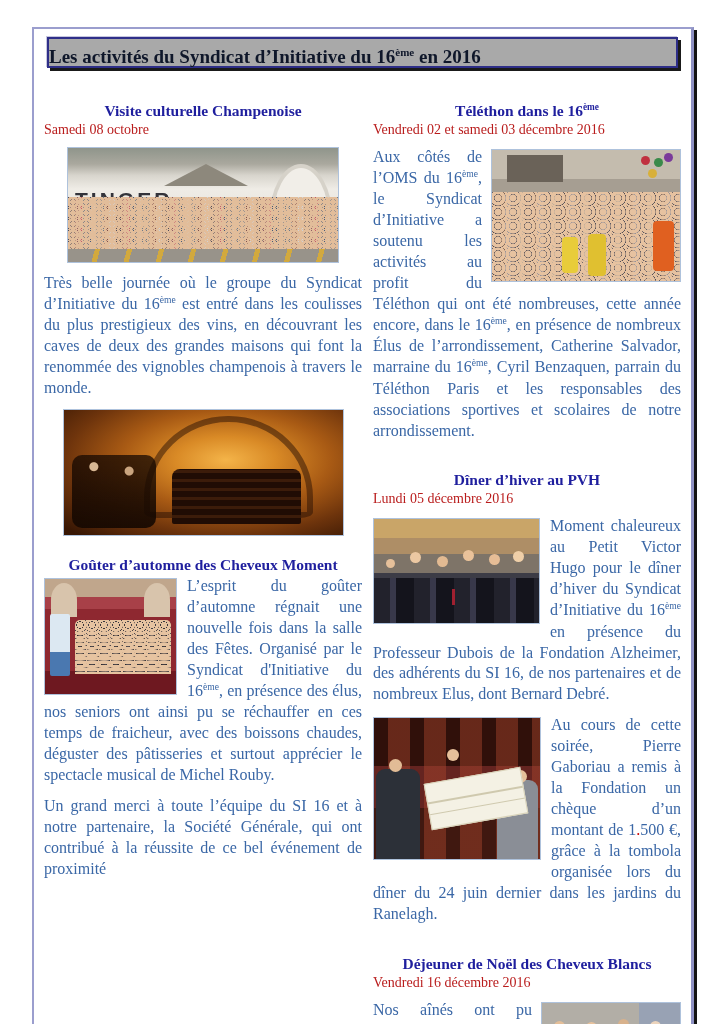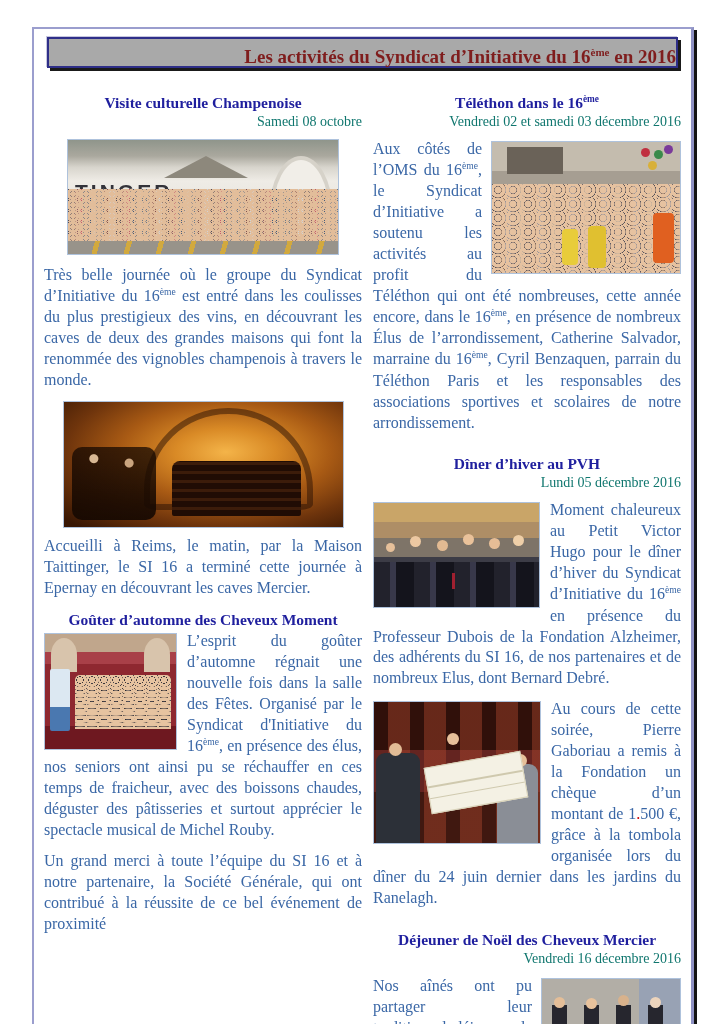--- a/index.html
+++ b/index.html
@@ -16,31 +16,31 @@
     padding:7px 10px 6px;
     background:#ffffff;
   }
 
   .banner {
     margin:1px 3px 14px;
     height:27px; line-height:27px;
     background:#a9a9a9;
     border:2px solid #2e2e88;
     box-shadow:-1px -1px 0 #c6c6de, 3px 3px 0 #1a1a1a;
-    text-align:right;
-    color:#7f1d1d; font-weight:bold; font-size:19px;padding-left:44px;
+    text-align:left;
+    color:#0f172a; font-weight:bold; font-size:19px;
   }
   .banner sup { font-size:11px; font-weight:bold; }
 
   .cols { display:flex; gap:11px; }
   .colL { width:318px; flex:none; }
   .colR { width:308px; flex:none; }
 
-  h2.h { font-size:15.5px; font-weight:bold; color:#1f1f9e; text-align:center; margin:12px 4px 2px; }
-  .date { font-size:14px; color:#0f766e; text-align:right; margin:0 0 9px; }
+  h2.h { font-size:15.5px; font-weight:bold; color:#1f1f9e; text-align:center; margin:20px 4px 2px; }
+  .date { font-size:14px; color:#b91c1c; text-align:left; margin:0 0 9px; }
   p.body { font-size:16px; color:#3a67a6; line-height:1.31; text-align:justify; margin:0 0 10px; }
   sup { font-size:.6em; }
   .red { color:#cc0000; }
   .clr::after { content:""; display:block; clear:both; }
 
   .ph { box-sizing:border-box; position:relative; overflow:hidden; border:1px solid #aec2dc; }
   .fl { float:left; }
   .fr { float:right; }
 
   
@@ -182,21 +182,20 @@
         </div>
 
         <p class="body"><span>Très belle journée où le groupe du Syndicat d’Initiative du 16</span><sup>ème</sup><span>  est entré dans les coulisses du plus prestigieux des vins, en découvrant les caves de deux des grandes maisons qui font la renommée des vignobles champenois à travers le monde.</span></p>
 
         <div class="ph" id="ph-cave">
           <div class="cave-arch"></div>
           <div class="cave-stack"></div>
           <div class="cave-people"></div>
         </div>
 
-        <p class="body">Accueilli à Reims, le matin, par la Maison Taittinger, le SI 16 a terminé cette journée à Epernay en découvrant les caves Mercier.</p>
       </section>
 
       <section>
         <h2 class="h">Goûter d’automne des Cheveux Moment</h2>
 
 
         <div class="clr">
           <div class="ph fl" id="ph-stage">
             <div class="stage-archl"></div>
             <div class="stage-archr"></div>
@@ -249,21 +248,21 @@
             <div class="chq-manr"></div>
             <div class="chq-headr"></div>
             <div class="chq-headc"></div>
             <div class="chq-paper"></div>
           </div>
           <p class="body"><span>Au cours de cette soirée, Pierre Gaboriau a remis à la Fondation un chèque d’un montant de 1</span><span class="red">.</span><span>500 €, grâce à la tombola organisée lors du dîner du 24 juin dernier dans les jardins du Ranelagh.</span></p>
         </div>
       </section>
 
       <section>
-        <h2 class="h">Déjeuner de Noël des Cheveux Mercier</h2>
+        <h2 class="h">Déjeuner de Noël des Cheveux Blancs</h2>
         <div class="date">Vendredi 16 décembre 2016</div>
 
         <div class="clr">
           <div class="ph fr" id="ph-noel">
             <div class="noel-men"></div>
             <div class="noel-heads"></div>
             <div class="noel-tie"></div>
           </div>
           <p class="body"><span>Nos aînés ont pu partager leur traditionnel déjeuner de Noël offert par le SI 16, au Stade Français, en présence de Claude Goasguen, Bernard Debré et de quelques Elus du 16</span><sup>ème.</sup></p>
         </div>

